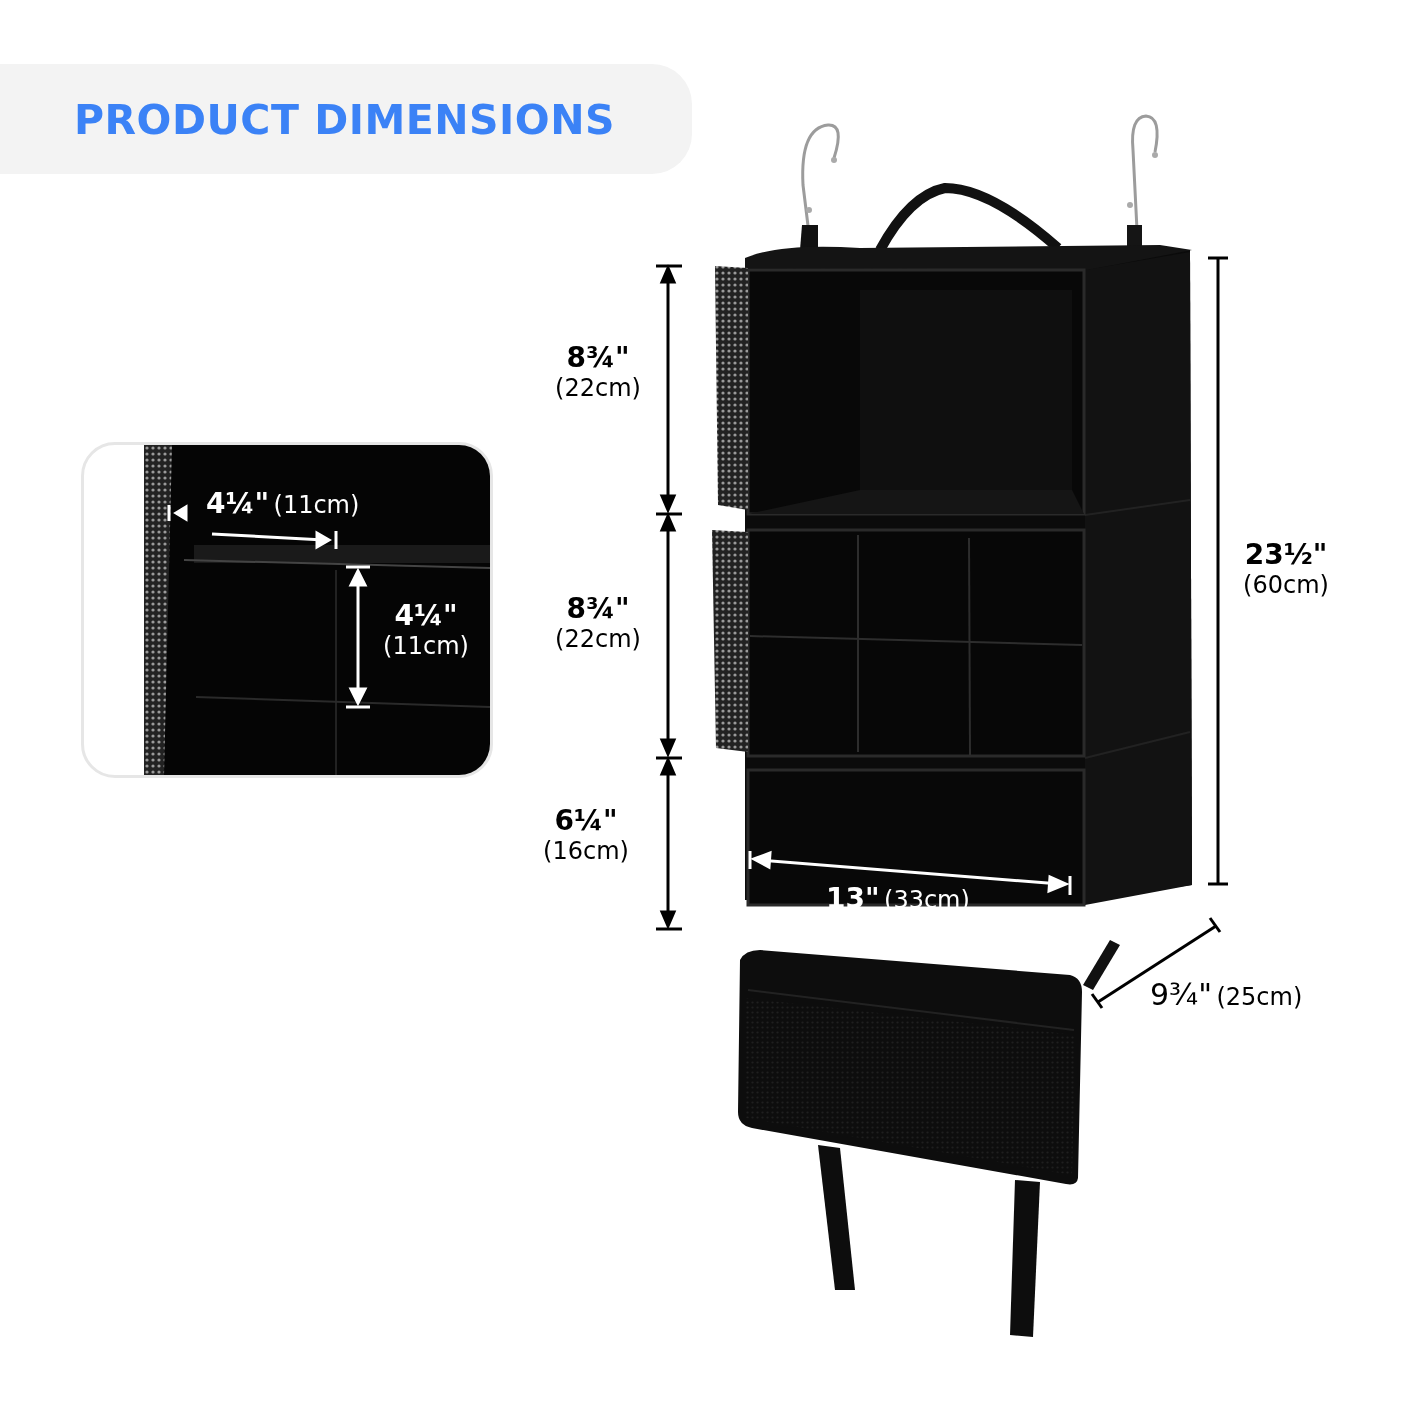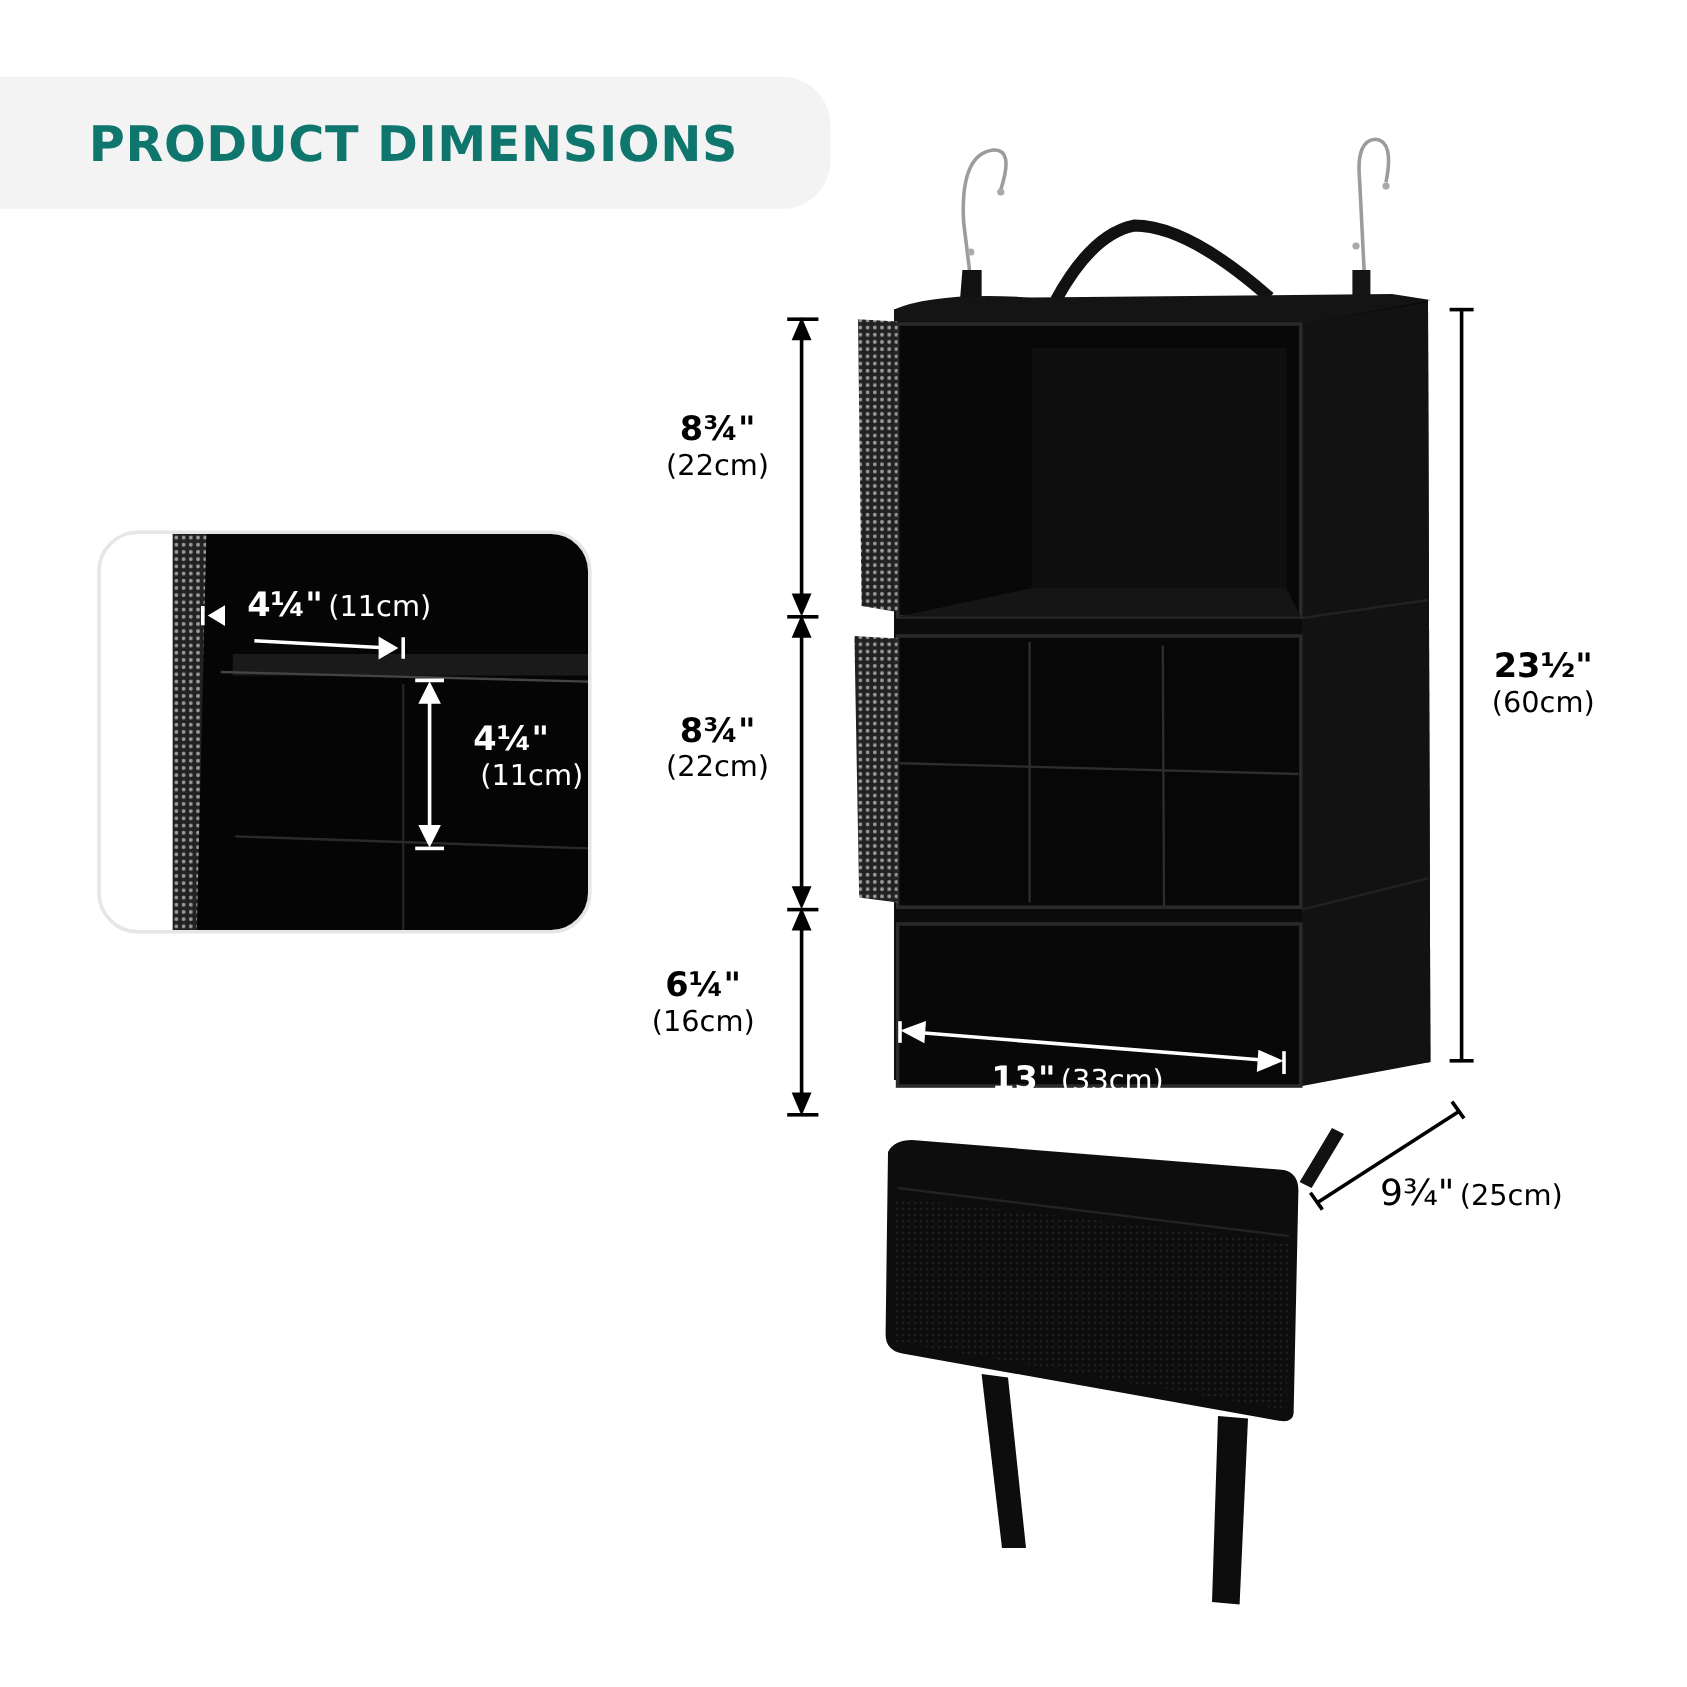--- a/index.html
+++ b/index.html
@@ -1,24 +1,24 @@
 <!DOCTYPE html>
 <html><head>
 <meta charset="utf-8">
 <style>
   html,body{margin:0;padding:0;background:#ffffff;}
   body{width:1406px;height:1406px;position:relative;overflow:hidden;font-family:"Liberation Sans","DejaVu Sans",sans-serif;color:#000;}
   .title-bar{position:absolute;left:0;top:64px;width:692px;height:110px;background:#f3f3f3;border-radius:0 40px 40px 0;}
-  .title-text{position:absolute;left:74px;top:96px;font-family:"DejaVu Sans","Liberation Sans",sans-serif;font-weight:bold;font-size:41px;letter-spacing:0.5px;color:#0f766e;}
+  .title-text{position:absolute;left:74px;top:96px;font-family:"DejaVu Sans","Liberation Sans",sans-serif;font-weight:bold;font-size:41px;letter-spacing:0.5px;color:#3b82f6;}
   .abs{position:absolute;}
   .dim-main{font-family:"DejaVu Sans",sans-serif;font-weight:bold;font-size:28px;line-height:30px;white-space:nowrap;}
   .dim-sub{font-family:"DejaVu Sans",sans-serif;font-size:24px;line-height:30px;color:#000000;white-space:nowrap;font-weight:normal;}
   .center{text-align:center;}
   .white{color:#fff;}
-  .white .dim-sub,.dim-sub.white{color:#fff;text-align:right;}
+  .white .dim-sub,.dim-sub.white{color:#fff;}
   svg{position:absolute;left:0;top:0;}
   .inset{position:absolute;left:81px;top:442px;width:406px;height:330px;border:3px solid #e6e6e6;border-radius:34px;background:#fff;overflow:hidden;}
 </style>
 </head>
 <body>
 
 <div class="title-bar"></div>
 <div class="title-text">PRODUCT DIMENSIONS</div>
 
 <svg width="1406" height="1406" viewBox="0 0 1406 1406">

